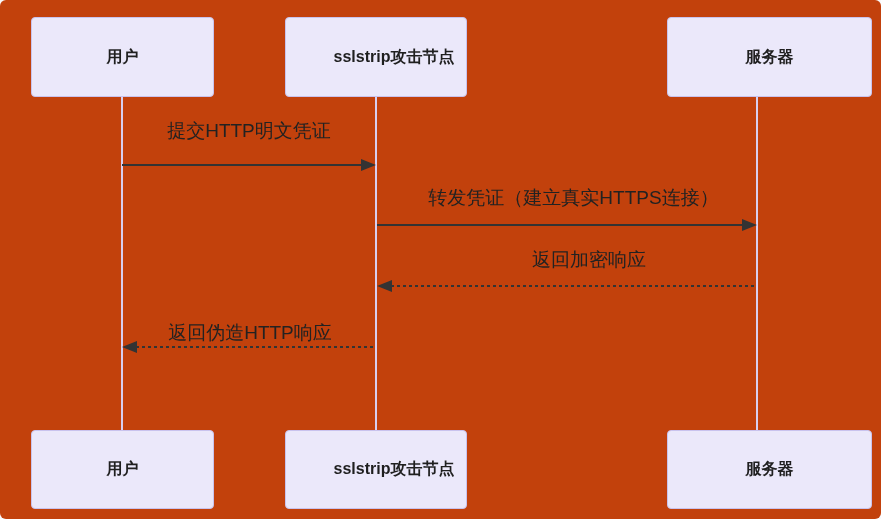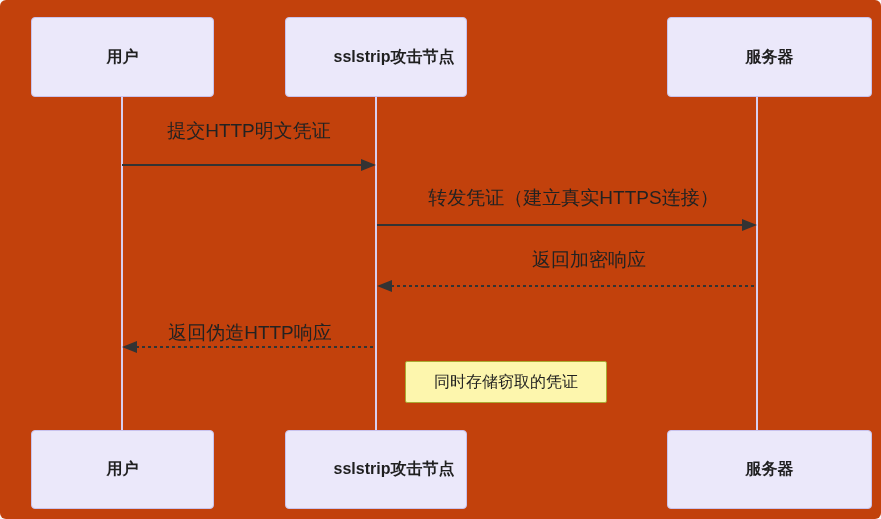--- a/index.html
+++ b/index.html
@@ -136,23 +136,20 @@
   <div class="arrowhead arrowhead-right head-2"></div>
 
   <div class="msg-label msg-label-3">返回加密响应</div>
   <div class="msg-line-dashed line-3"></div>
   <div class="arrowhead arrowhead-left head-3"></div>
 
   <div class="msg-label msg-label-4">返回伪造HTTP响应</div>
   <div class="msg-line-dashed line-4"></div>
   <div class="arrowhead arrowhead-left head-4"></div>
 
-  <div class="note-box">
-    <span>同时存储窃取的凭证</span>
-  </div>
 
   <div class="actor-box actor-user actor-bottom">
     <span>用户</span>
   </div>
   <div class="actor-box actor-attacker actor-bottom">
     <span>sslstrip攻击节点</span>
   </div>
   <div class="actor-box actor-server actor-bottom">
     <span>服务器</span>
   </div>

